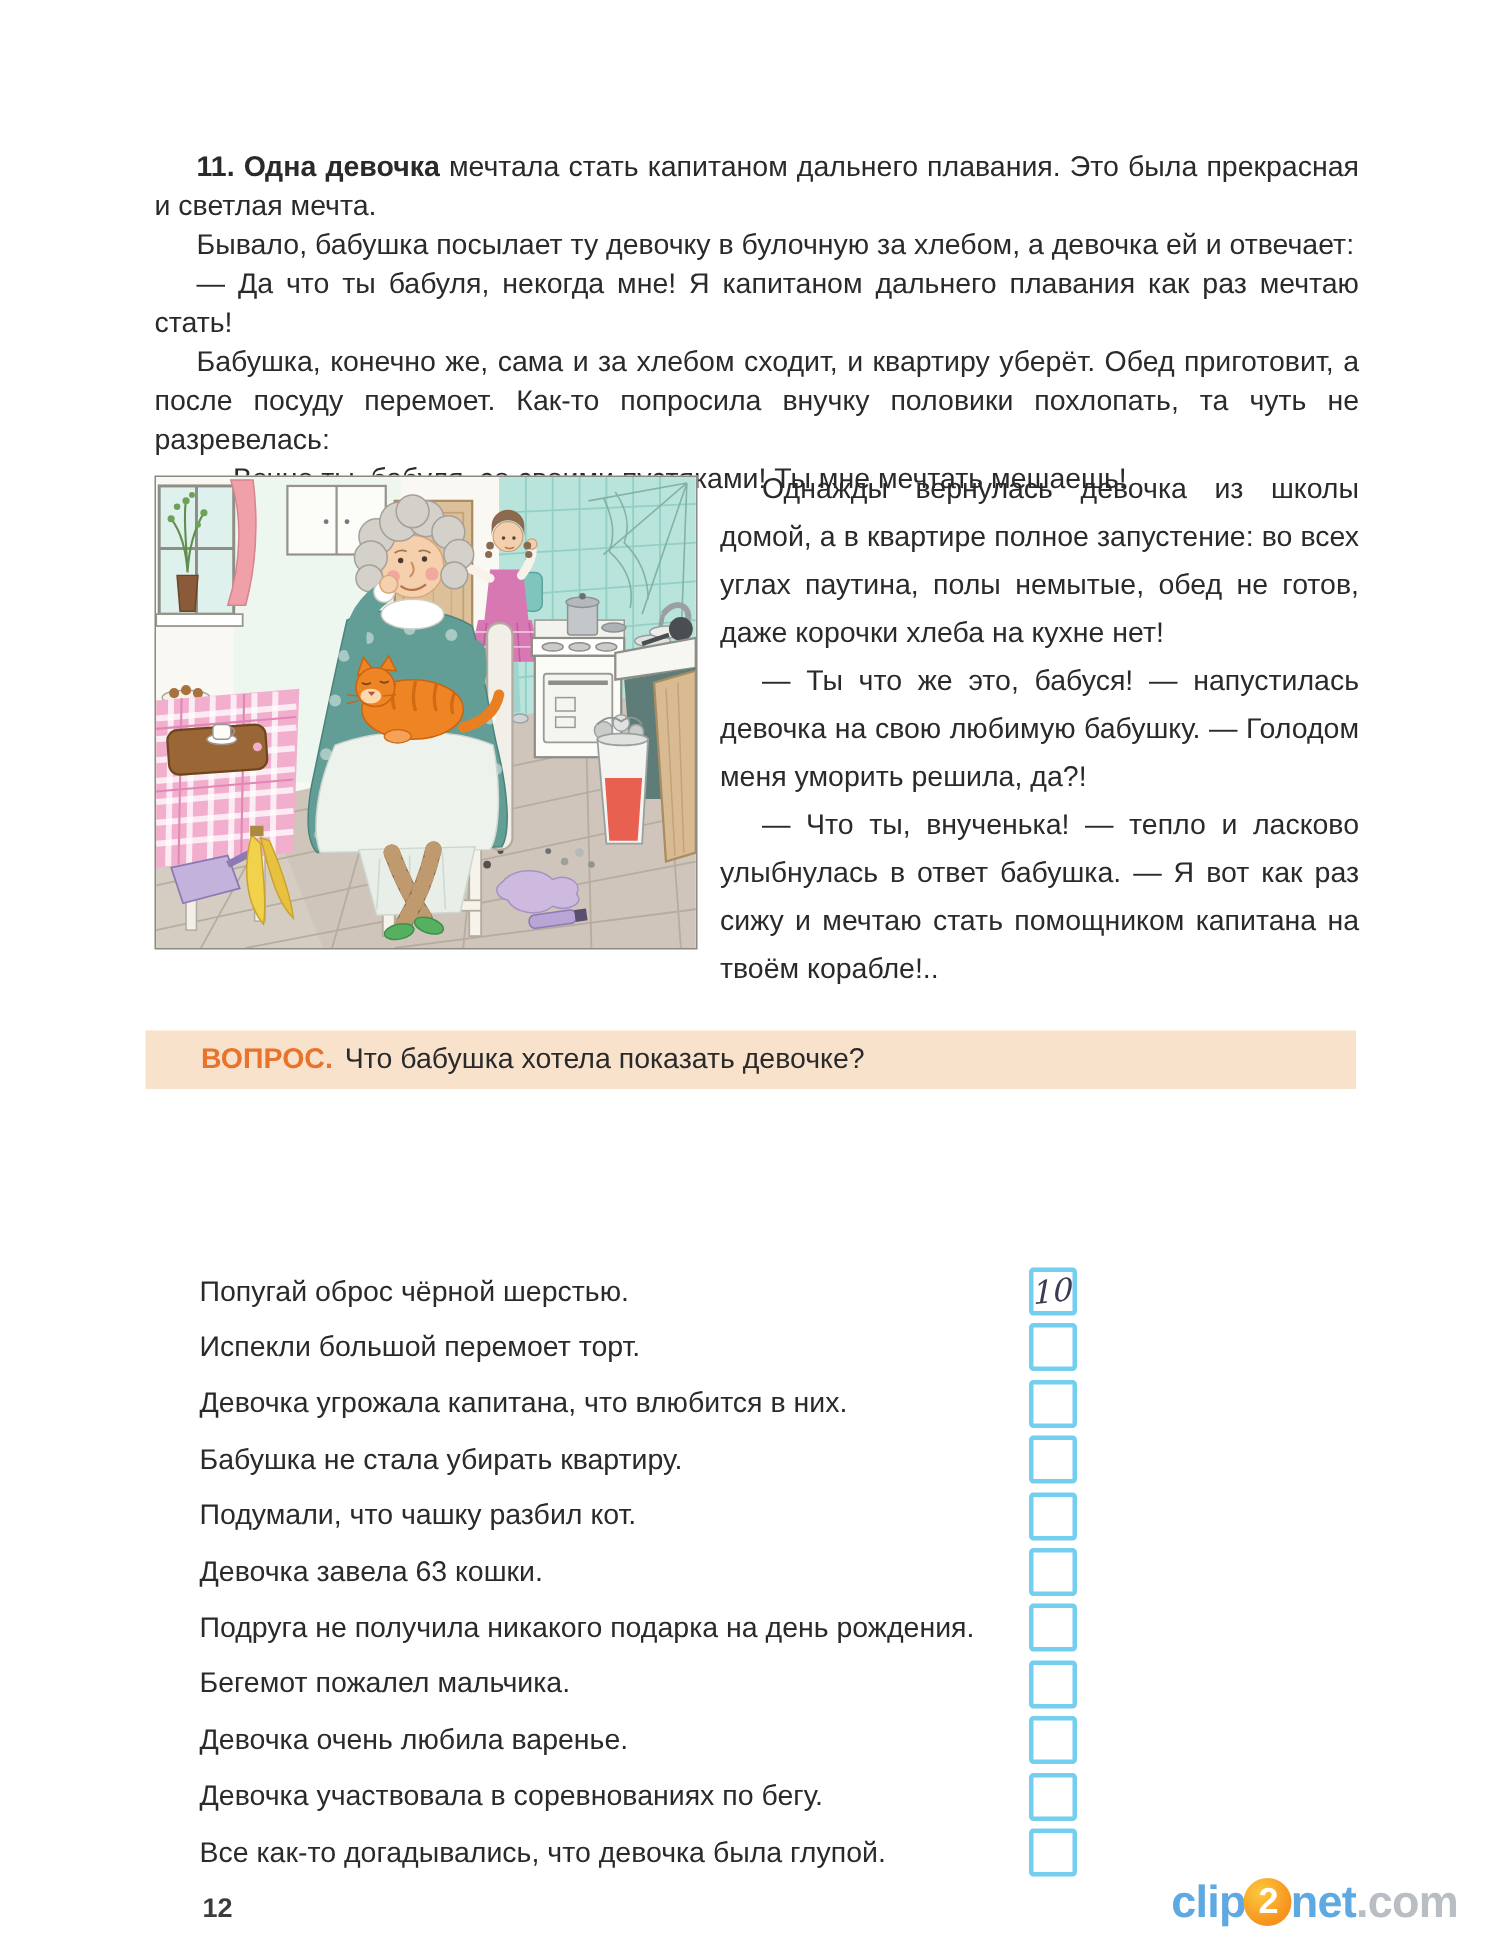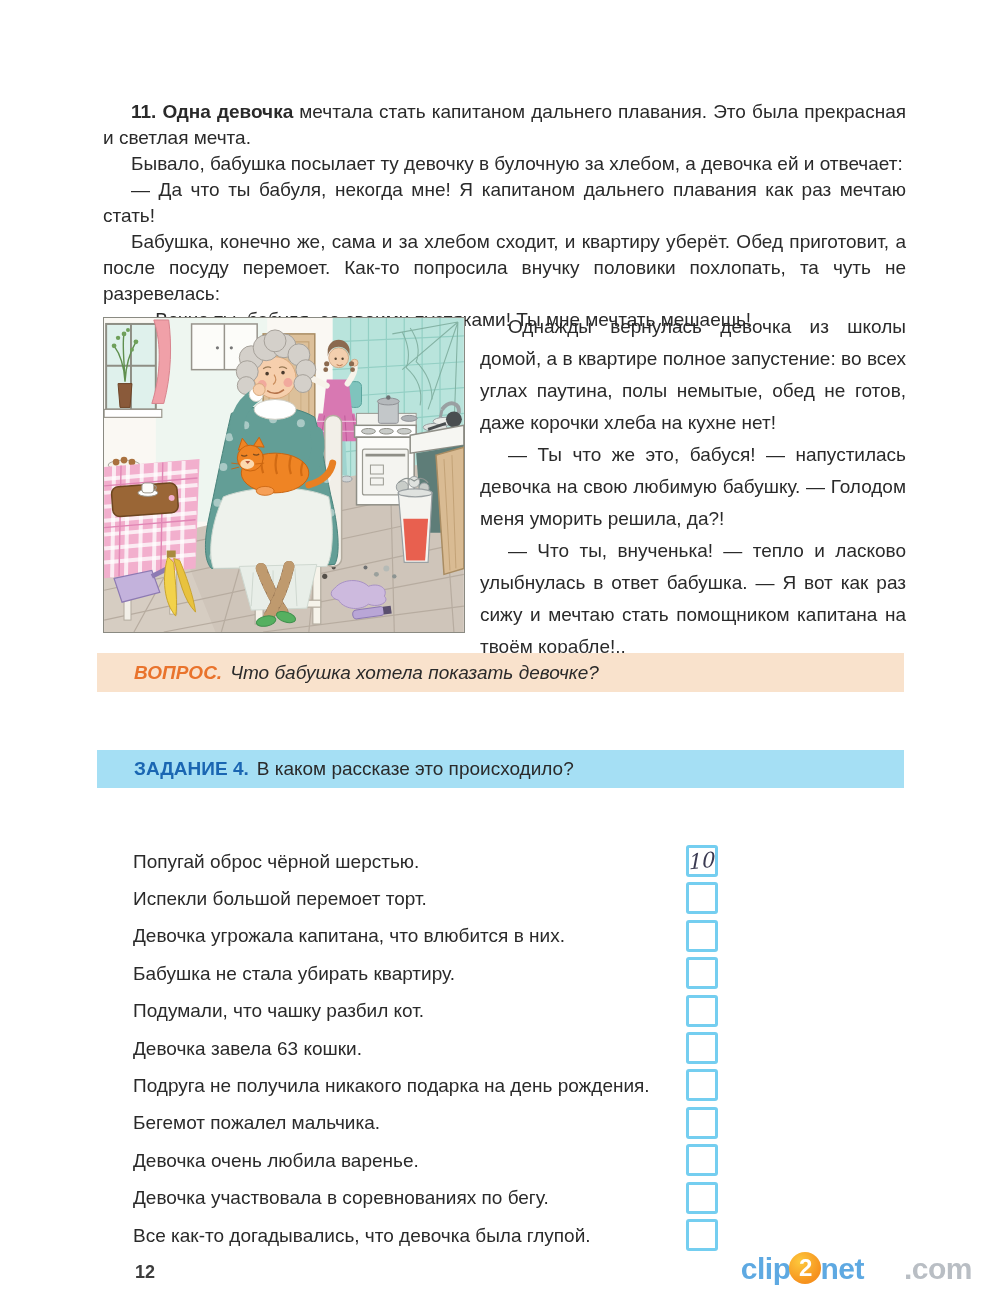--- a/index.html
+++ b/index.html
@@ -30,21 +30,21 @@
     font-size: 19px; line-height: 32px; text-align: justify;
   }
   .story-right p { text-indent: 28px; }
 
   
   .bar {
     position: absolute; left: 97px; width: 807px; height: 39px;
     display: flex; align-items: center; padding-left: 37px;
     font-size: 19px;
   }
-  .bar-question { top: 653px; background: #f9e2cc; font-style: italic; }
+  .bar-question { top: 687px; background: #f9e2cc; }
   .bar-task { top: 750px; background: #a5dff4; height: 38px; }
   .bar .bar-label { font-weight: bold; margin-right: 8px; white-space: nowrap; }
   .bar-question .bar-label { color: #e9732c; }
   .bar-task .bar-label { color: #1a66b2; }
 
   
   .answers { position: absolute; left: 133px; top: 843px; width: 771px; }
   .answer-row { position: relative; height: 37.4px; }
   .answer-label {
     position: absolute; left: 0; top: 50%; transform: translateY(-50%);
@@ -69,21 +69,21 @@
     font-size: 30px; font-weight: bold; letter-spacing: -0.5px;
     display: flex; 
   }
   .wm-blue { color: #5ea9e2; }
   .wm-circle {
     width: 32px; height: 32px; border-radius: 50%;
     background: radial-gradient(circle at 35% 30%, #fdc93d, #f6921e 70%);
     color: #ffffff; font-size: 24px; display: flex; align-items: center;
     justify-content: center; margin: 0 -1px;
   }
-  .wm-gray { color: #b9bec4; font-weight: bold; margin-left: 40px; }
+  .wm-gray { color: #b9bec4; font-weight: bold; }
 </style>
 </head>
 <body>
 
 <div class="page">
 
   <div class="story-top">
     <p><span class="lead-bold">11. Одна девочка</span><span> мечтала стать капитаном дальнего плавания. Это была прекрасная и светлая мечта.</span></p>
     <p>Бывало, бабушка посылает ту девочку в булочную за хлебом, а девочка ей и отвечает:</p>
     <p>— Да что ты бабуля, некогда мне! Я капитаном дальнего плавания как раз мечтаю стать!</p>
@@ -352,24 +352,20 @@
       <p>— Ты что же это, бабуся! — напустилась девочка на свою любимую бабушку. — Голодом меня уморить решила, да?!</p>
       <p>— Что ты, внученька! — тепло и ласково улыбнулась в ответ бабушка. — Я вот как раз сижу и мечтаю стать помощником капитана на твоём корабле!..</p>
     </div>
   </div>
 
   <div class="bar bar-question">
     <span class="bar-label">ВОПРОС.</span>
     <span>Что бабушка хотела показать девочке?</span>
   </div>
 
-  <div class="bar bar-task">
-    <span class="bar-label">ЗАДАНИЕ 4.</span>
-    <span>В каком рассказе это происходило?</span>
-  </div>
 
   <div class="answers">
     <div class="answer-row">
       <span class="answer-label">Попугай оброс чёрной шерстью.</span>
       <span class="answer-box">
           <span class="hand">10</span>
         </span>
     </div>
     <div class="answer-row">
       <span class="answer-label">Испекли большой перемоет торт.</span>

